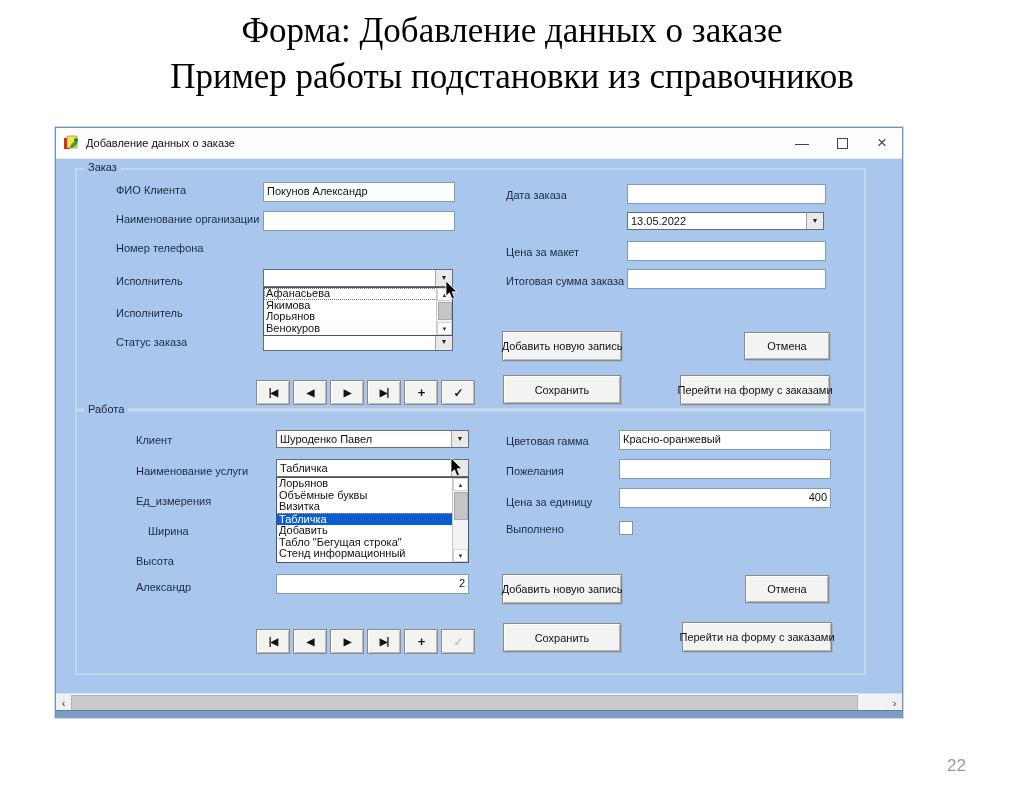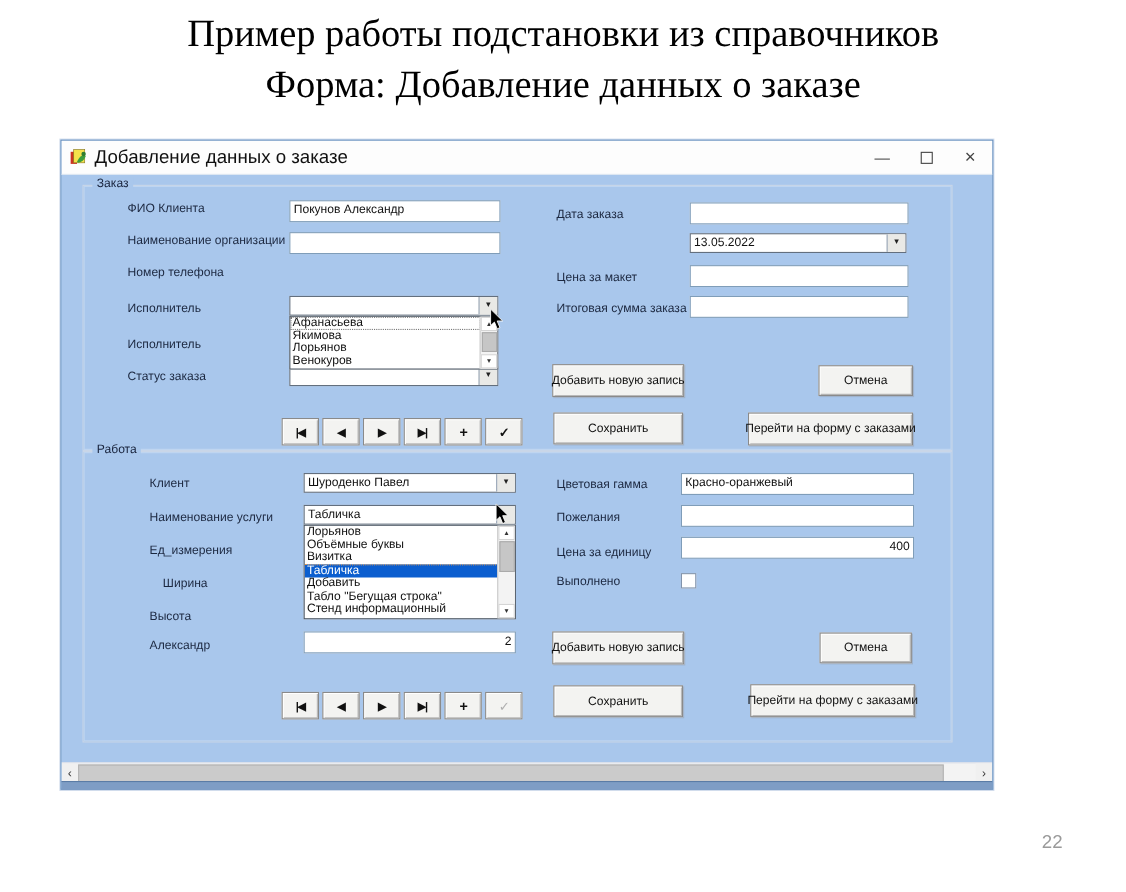--- a/index.html
+++ b/index.html
@@ -8,21 +8,21 @@
   .slide-title{position:absolute;top:8px;left:0;width:1024px;text-align:center;
        font-family:"Liberation Serif",serif;font-size:35px;line-height:46px;color:#000;}
   .page-num{position:absolute;right:58px;top:756px;font-size:17px;color:#9a9a9a;}
 
   
   .win{position:absolute;left:55px;top:127px;width:846px;height:589px;
        border:1px solid #6f94bf;background:#a9c7ec;box-shadow:0 0 0 1px #cdd9ea;}
   .titlebar{height:30px;background:#fdfdfd;display:flex;align-items:center;
        border-bottom:1px solid #e3e9f2;}
   .titlebar .app-ico{width:16px;height:16px;margin:0 6px 0 8px;flex:0 0 auto;}
-  .titlebar .ttl{font-size:17px;color:#111;}
+  .titlebar .ttl{font-size:11px;color:#111;}
   .winbtns{margin-left:auto;display:flex;align-items:center;height:100%;}
   .winbtn{width:40px;height:100%;display:flex;align-items:center;justify-content:center;
        font-size:14px;color:#444;}
   .maxglyph{width:9px;height:9px;border:1px solid #444;}
   .client{position:relative;width:100%;height:551px;background:#a9c7ec;overflow:hidden;}
   .bstrip{height:7px;background:#7e9dc5;border-top:1px solid #5a7ca6;}
 
   
   .gbox{position:absolute;border:1px solid #c9d6e8;box-shadow:inset 0 0 0 1px rgba(255,255,255,.25);}
   .gbox>.glabel{position:absolute;top:-8px;left:8px;background:#a9c7ec;padding:0 4px;
@@ -68,22 +68,22 @@
        display:flex;align-items:center;justify-content:center;font-size:11px;color:#333;}
   .hthumb{position:absolute;left:15px;top:1px;height:14px;width:785px;background:#cbcbcb;
        border:1px solid #b3b3b3;}
 
   .cursor{position:absolute;z-index:10;width:15px;height:20px;}
 </style>
 </head>
 <body>
 
 <div class="slide-title">
+  <div>Форма: Добавление данных о заказе</div>
   <div>Пример работы подстановки из справочников</div>
-  <div>Форма: Добавление данных о заказе</div>
 </div>
 
 <div class="win">
   <div class="titlebar">
     <svg class="app-ico" viewBox="0 0 16 16">
       <rect x="0" y="3" width="6" height="11" fill="#cc3322"></rect>
       <rect x="3" y="1" width="10" height="12" fill="#f5e24b" stroke="#8a7a1f" stroke-width="0.6"></rect>
       <path d="M6 12 Q10 4 14 7 Q12 12 7 13 Z" fill="#3d9e3d"></path>
       <circle cx="12" cy="5" r="2" fill="#2f7d2f"></circle>
     </svg>

